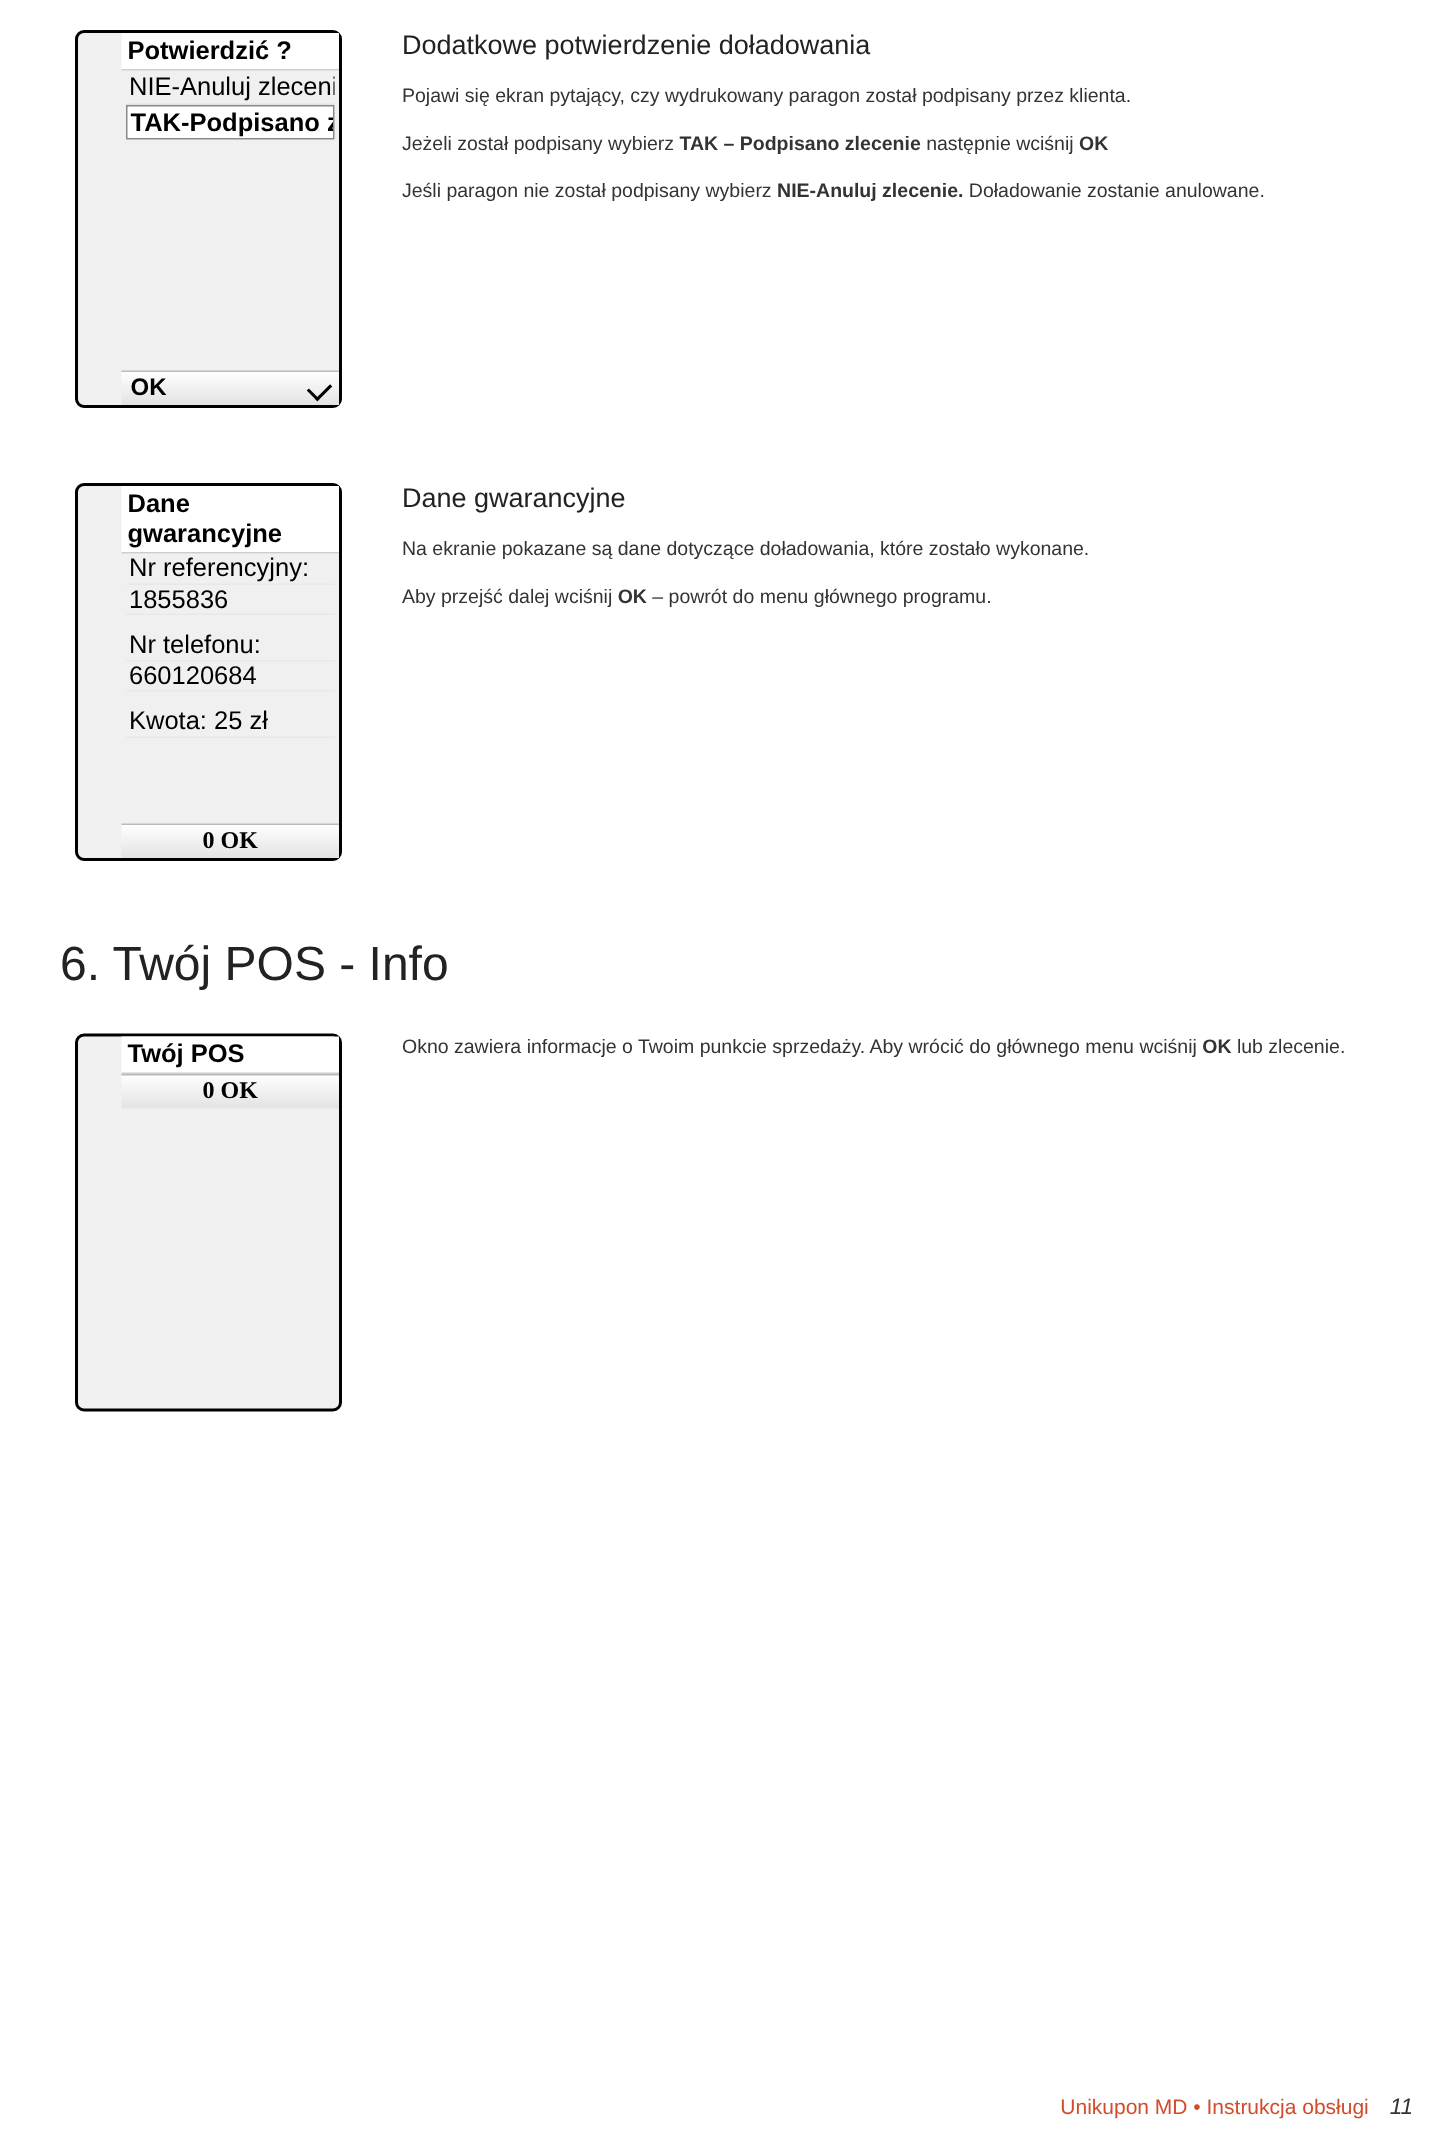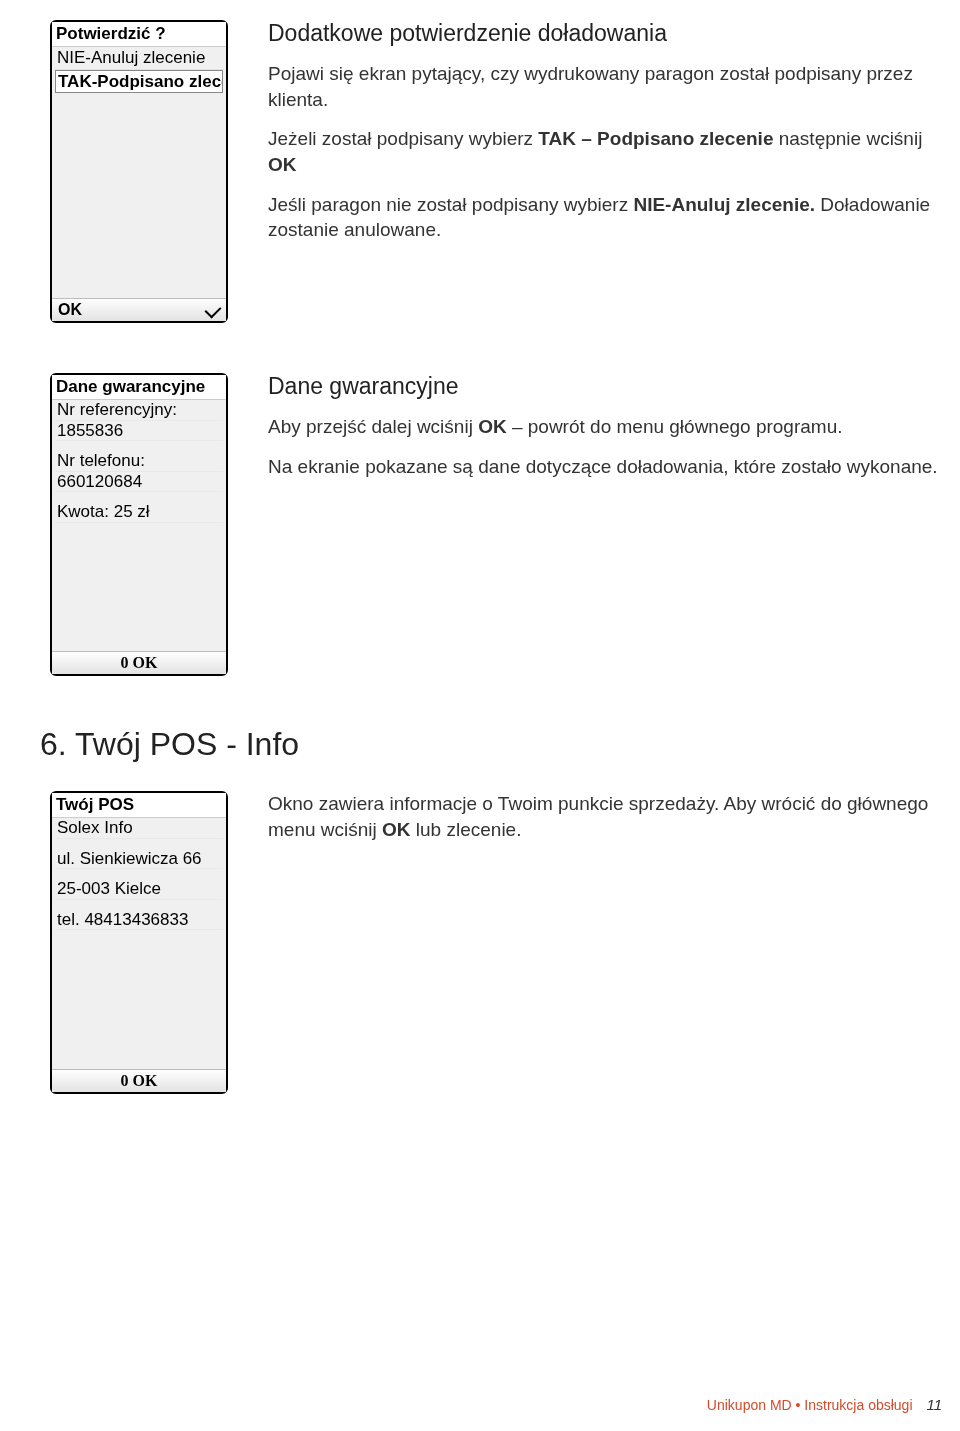--- a/index.html
+++ b/index.html
@@ -18,21 +18,21 @@
     }
     .phone-screen {
       width: 178px;
       border: 2px solid #000;
       border-radius: 6px;
       background: #f0f0f0;
       display: flex;
       flex-direction: column;
       flex-shrink: 0;
     }
-    .ps-tall { height: 303px; }
+    .ps-tall { height: 252px; padding-left: 29px; }
     .ps-title {
       background: #fff;
       border-bottom: 1px solid #ccc;
       padding: 2px 4px;
       font-family: 'Arial Narrow', Arial, sans-serif;
       font-weight: bold;
       font-size: 17px;
     }
     .ps-body {
       flex: 1;
@@ -79,27 +79,27 @@
       transform: rotate(-45deg);
       margin-left: 4px;
     }
     .desc {
       flex: 1;
       font-size: 20px;
       color: #333;
       padding-top: 0;
     }
     .desc h2 {
-      font-size: 23px;
+      font-size: 18px;
       font-weight: 500;
       color: #222;
       margin-bottom: 14px;
     }
     .desc p {
-      font-size: 19px;
+      font-size: 13px;
       color: #333;
       margin-bottom: 14px;
       line-height: 1.35;
     }
     .desc b { font-weight: bold; text-align: right; }
     .section-title {
       font-size: 32px;
       font-weight: 500;
       color: #222;
       margin: 40px 0 28px -10px;
@@ -158,41 +158,32 @@
       <div class="ps-text-line">Kwota: 25 zł</div>
     </div>
     <div class="ps-footer">
       <span></span>
       <span class="center">0   OK</span>
       <span></span>
     </div>
   </div>
   <div class="desc">
     <h2>Dane gwarancyjne</h2>
+    <p>Na ekranie pokazane są dane dotyczące doładowania, które zostało wykonane.</p>
     <p>
       <span>Aby przejść dalej wciśnij </span><b>OK</b><span> – powrót do menu głównego programu.</span>
     </p>
-    <p>Na ekranie pokazane są dane dotyczące doładowania, które zostało wykonane.</p>
   </div>
 </div>
 
 <div class="section-title">6. Twój POS - Info</div>
 
 <div class="row">
   <div class="phone-screen ps-tall">
     <div class="ps-title">Twój POS</div>
-    <div class="ps-body">
-      <div class="ps-text-line">Solex Info</div>
-      <div class="ps-text-gap"></div>
-      <div class="ps-text-line">ul. Sienkiewicza 66</div>
-      <div class="ps-text-gap"></div>
-      <div class="ps-text-line">25-003 Kielce</div>
-      <div class="ps-text-gap"></div>
-      <div class="ps-text-line">tel. 48413436833</div>
-    </div>
     <div class="ps-footer">
       <span></span>
       <span class="center">0   OK</span>
       <span></span>
     </div>
   </div>
   <div class="desc">
     <p>
       <span>Okno zawiera informacje o Twoim punkcie sprzedaży. Aby wrócić do głównego menu wciśnij </span><b>OK</b><span> lub zlecenie.</span>
     </p>

